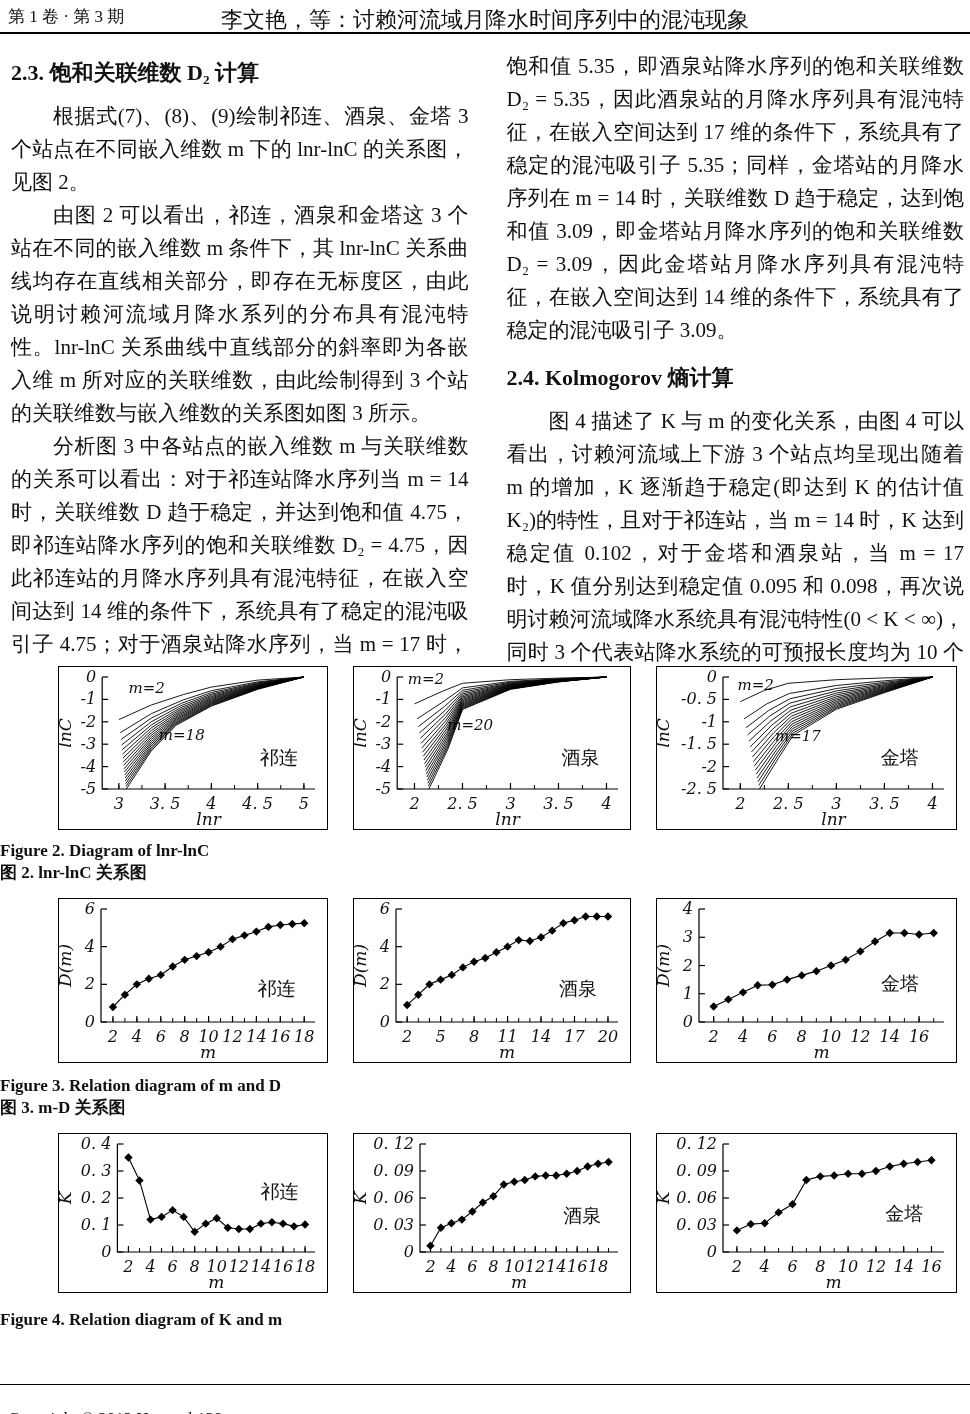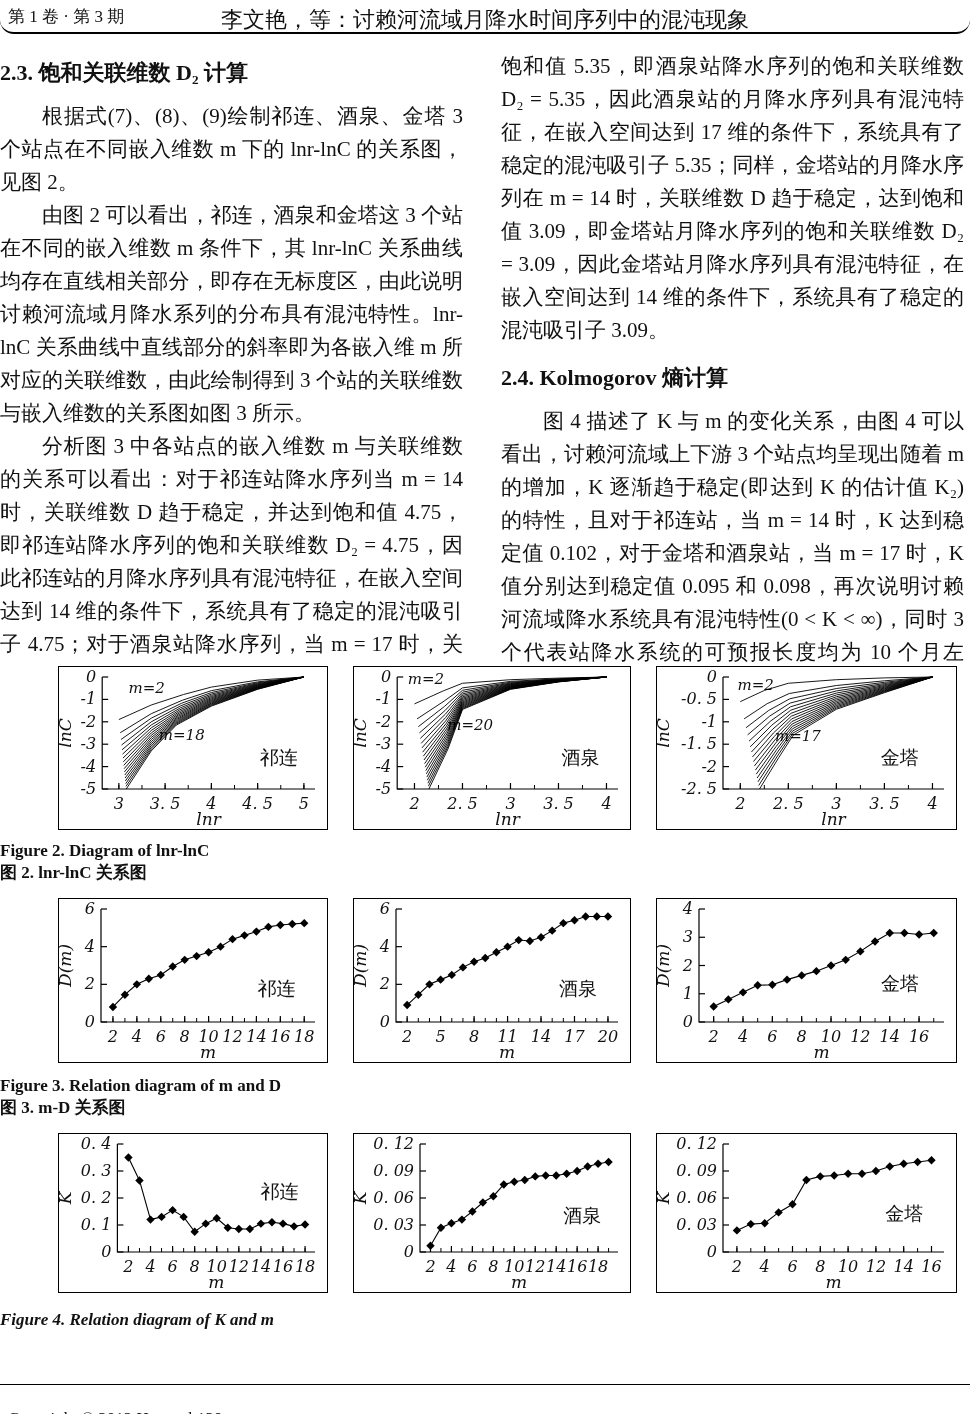--- a/index.html
+++ b/index.html
@@ -5,46 +5,45 @@
   html,body{margin:0;padding:0;}
   body{
     width:970px;height:1414px;position:relative;background:#fff;color:#111;
     font-family:"Liberation Serif","DejaVu Serif",serif;
     overflow:hidden;
   }
   
   .page-header{
     position:absolute;top:0;left:0;right:0;height:32px;
     border-bottom:2px solid #000;
-    border-radius:14px;
   }
   .issue{position:absolute;left:8px;top:5px;font-size:17px;}
   .running-title{position:absolute;left:0;right:0;top:5px;text-align:center;font-size:22px;}
   
   .columns{
-    position:absolute;top:50px;left:0;right:6px;height:614px;overflow:hidden;
+    position:absolute;top:50px;left:11px;right:6px;height:614px;overflow:hidden;
     display:flex;gap:38px;justify-content:flex-end;
   }
   .col{flex:1 1 0;min-width:0;}
   .col h2{font-size:22px;margin:8px 0 12px 0;font-weight:bold;}
   .col p{font-size:21px;line-height:33px;text-align:justify;margin:0;}
   .col p.indent{text-indent:2em;}
   .col h2.h24{margin-top:16px;}
   
   .figures{position:absolute;top:666px;left:0;right:0;}
   .chart-row{display:flex;padding-left:58px;gap:25px;align-items:flex-start;}
   .chart-box{border:1px solid #000;background:#fff;box-sizing:border-box;}
   .row-f2 .chart-box{height:164px;}
   .row-f3 .chart-box{height:165px;}
   .row-f4 .chart-box{height:160px;}
   .cb1{width:270px;} .cb2{width:278px;} .cb3{width:301px;}
   .fig-caption{text-align:left;font-weight:bold;font-size:17px;line-height:22px;}
   .cap2{margin:10px 0 14px 0;}
   .cap3{margin:12px 0 14px 0;}
-  .cap4{margin:16px 0 8px 0;font-style:italic;}
+  .cap4{margin:16px 0 8px 0;}
   
   .page-footer{
     position:absolute;top:1384px;left:0;right:0;
     border-top:1px solid #000;padding:24px 8px 0 8px;
     display:flex;justify-content:flex-start;font-size:17px;
   }
   svg{display:block;}
 </style>
 </head>
 <body>

